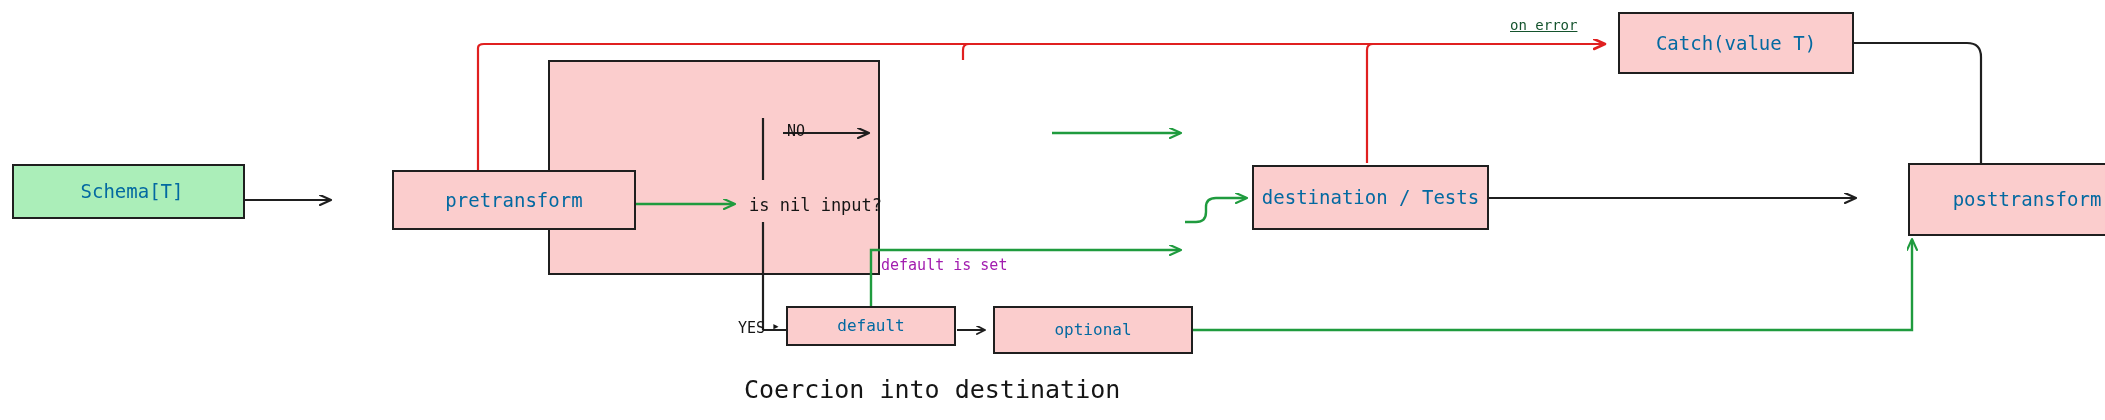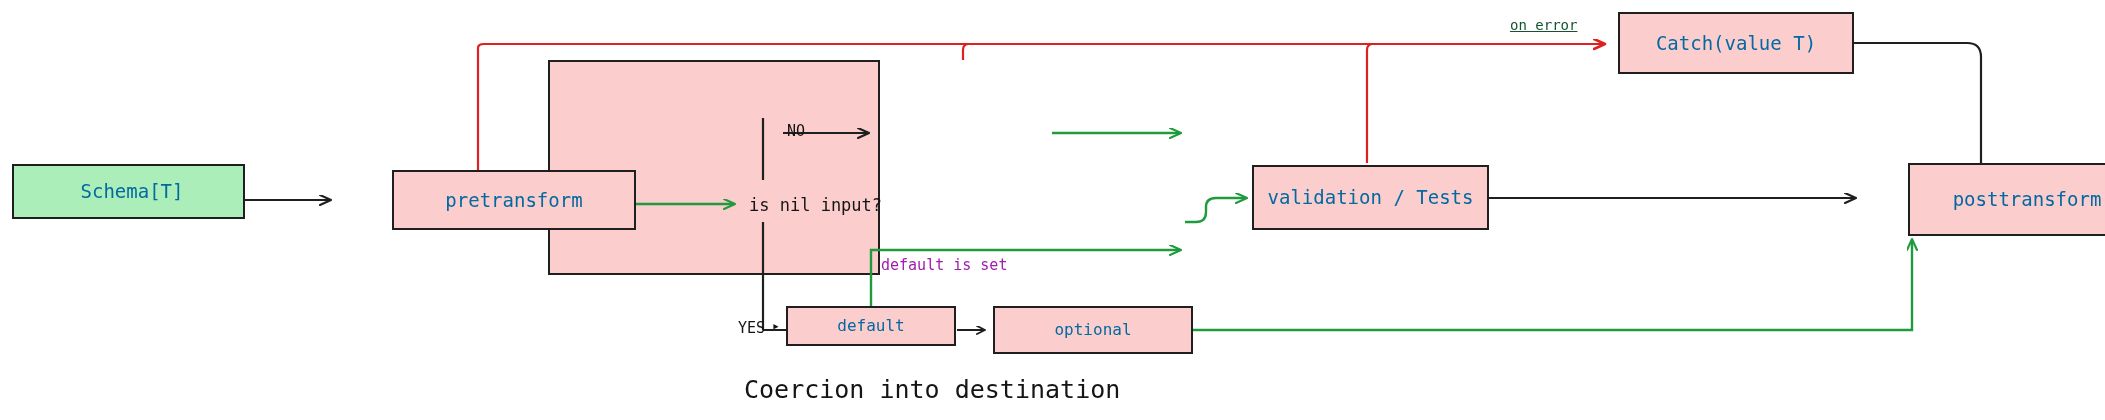--- a/index.html
+++ b/index.html
@@ -125,21 +125,21 @@
 
   <div class="node pink" style="left:364px; top:170px; width:244px; height:60px; font-size:19px;margin-left:28px;">pretransform</div>
 
 
   <div class="caption" style="left:749px; top:195px; font-size:17px;">is nil input?</div>
 
   <div class="node pink" style="left:786px; top:306px; width:170px; height:40px; font-size:16px;">default</div>
 
   <div class="node pink" style="left:993px; top:306px; width:200px; height:48px; font-size:16px;">optional</div>
 
-  <div class="node pink" style="left:1252px; top:165px; width:237px; height:65px; font-size:19px;">validation / Tests</div>
+  <div class="node pink" style="left:1252px; top:165px; width:237px; height:65px; font-size:19px;">destination / Tests</div>
 
   <div class="node pink" style="left:1618px; top:12px; width:236px; height:62px; font-size:19px;">Catch(value T)</div>
 
   <div class="node pink" style="left:1863px; top:163px; width:238px; height:73px; font-size:19px;margin-left:45px;">posttransform</div>
 
   <div class="edge-label lbl-black" style="left:748px; top:122px; font-size:15px;margin-left:39px;">NO</div>
 
   <div class="edge-label lbl-black" style="left:738px; top:319px; font-size:15px;">YES</div>
 
   <div class="edge-label lbl-black" style="left:772px; top:318px; font-size:13px;">▸</div>

